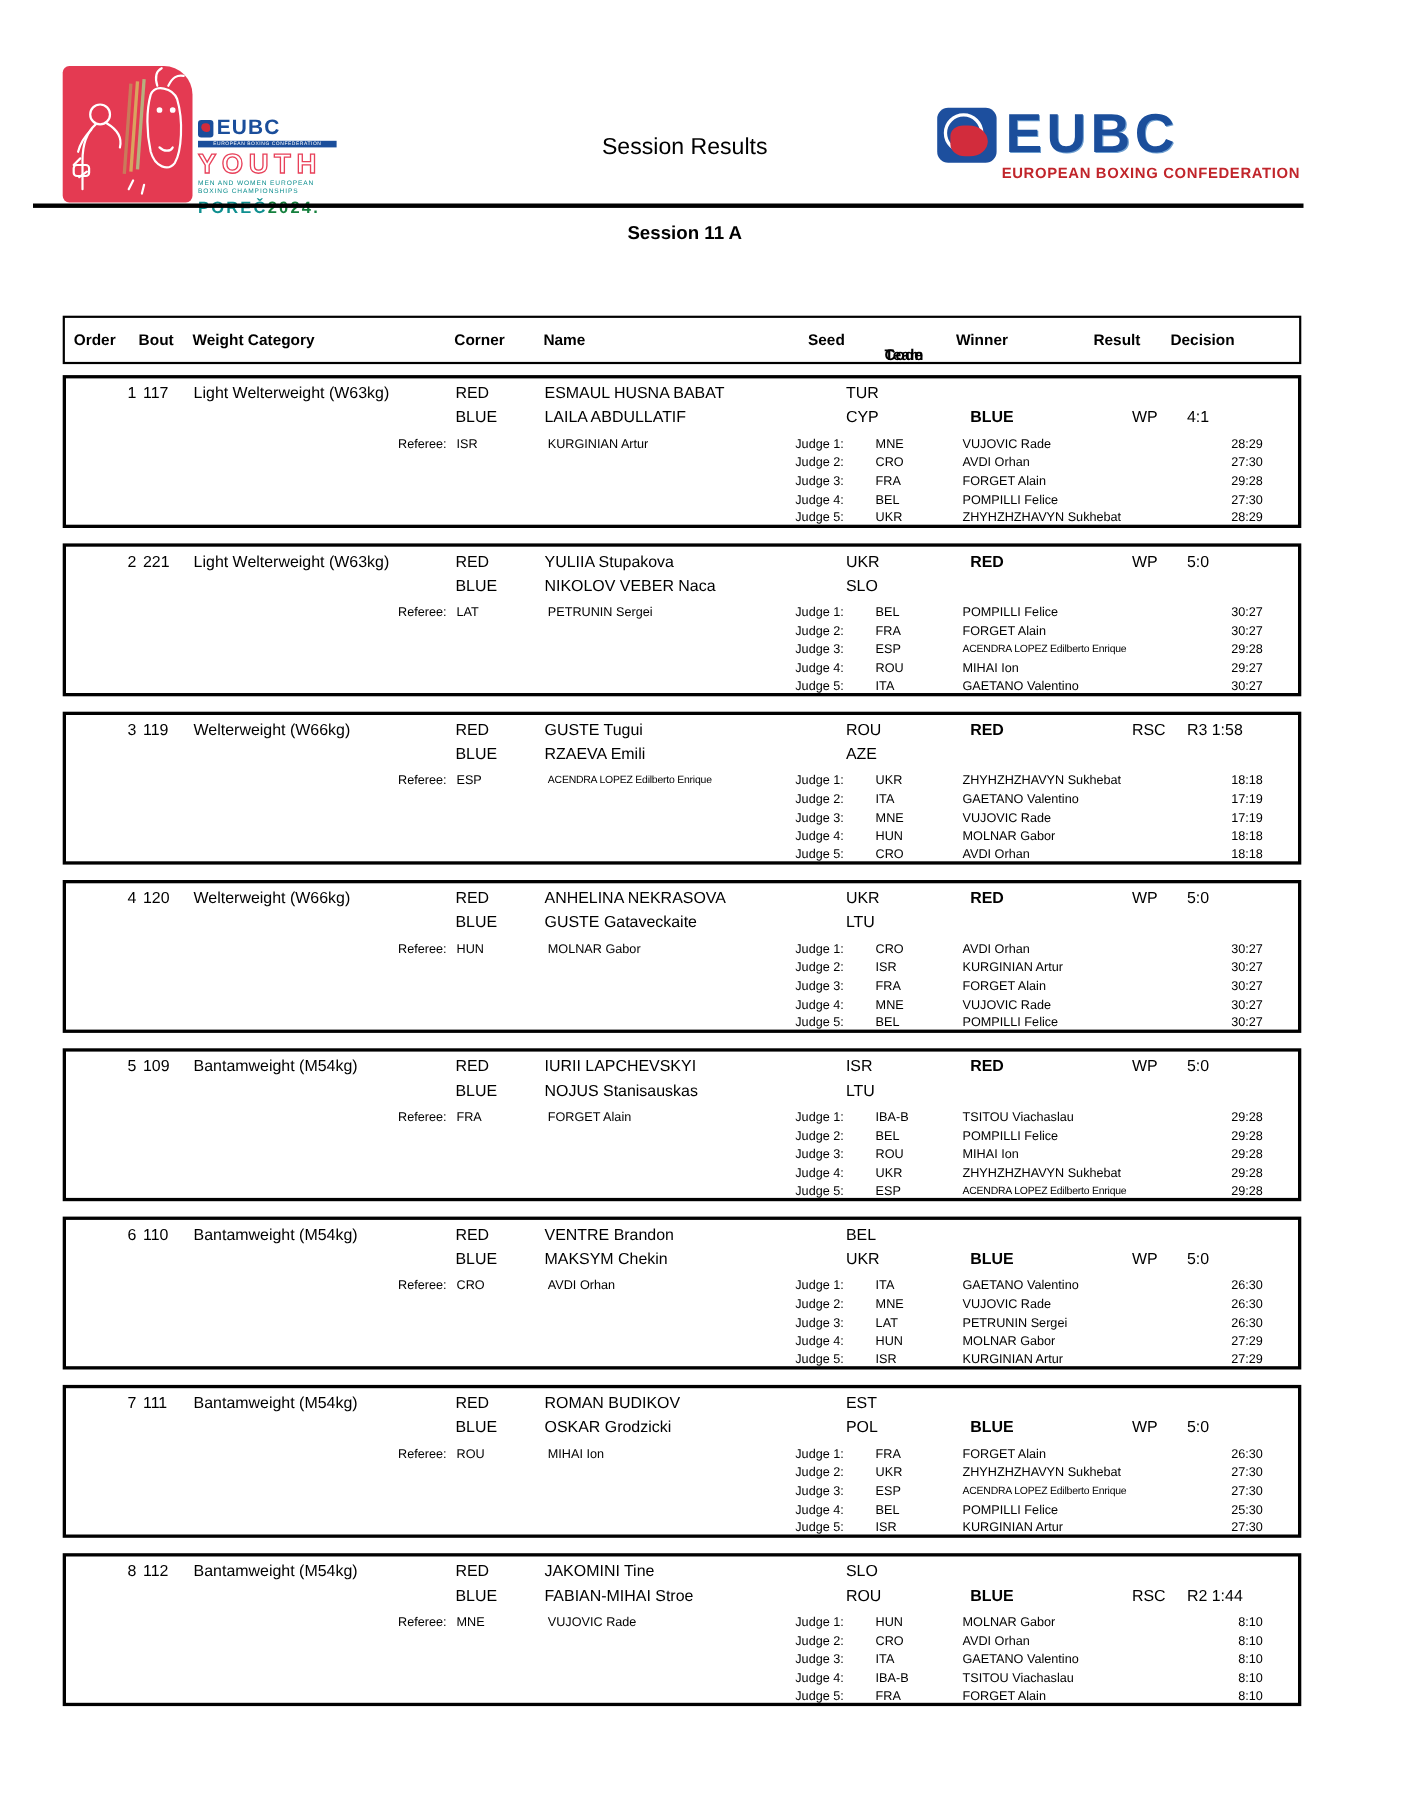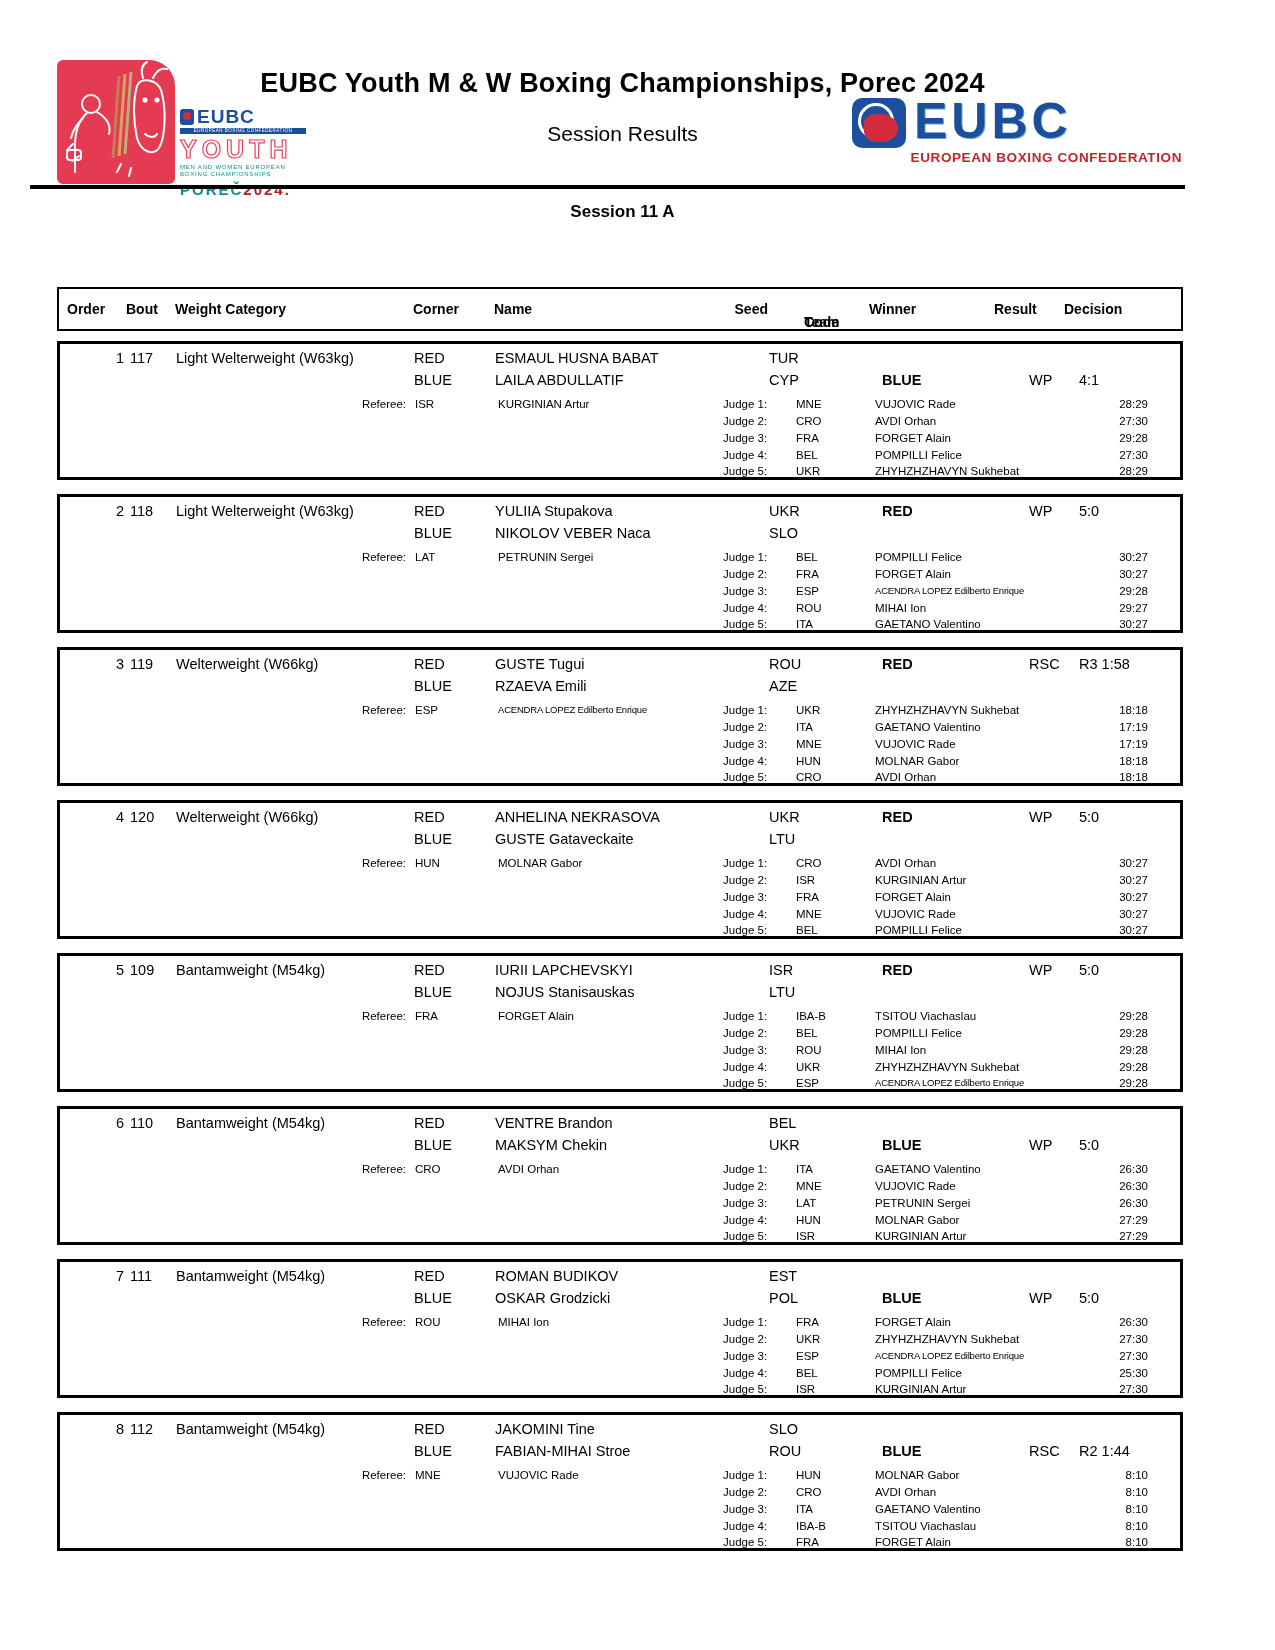--- a/index.html
+++ b/index.html
@@ -20,21 +20,21 @@
   .llt-glove { width:14px; height:16px; background:#1b4e9b; border-radius:3px; position:relative; }
   .llt-glove::after { content:""; position:absolute; left:3px; top:3px; width:8px; height:8px;
     background:#d22c3c; border-radius:50% 50% 40% 60%; }
   .llt-eubc { font-size:19px; font-weight:800; color:#1b4e9b; letter-spacing:1px; }
   .llt-banner { width:126px; height:6px; background:#1b4e9b; color:#fff; font-size:4.5px;
     line-height:6px; text-align:center; overflow:hidden; letter-spacing:0.5px; }
   .llt-youth { font-size:25px; font-weight:800; letter-spacing:5px; color:#737373;
     -webkit-text-stroke:1.2px #e8415a; -webkit-text-fill-color:#fff; margin-top:1px; }
   .llt-small { font-size:6px; color:#0f8f8f; letter-spacing:0.8px; line-height:7px; }
   .llt-porec { margin-top:3px; font-size:15px; font-weight:800; letter-spacing:2px; color:#0f8f8f; }
-  .llt-porec .yr { color:#b91c1c; }
+  .llt-porec .yr { color:#15803d; }
 
   .logo-right { position:absolute; left:852px; top:98px; width:330px; }
   .lr-row { display:flex; align-items:flex-start; gap:8px; }
   .lr-glove { width:54px; height:50px; background:#1d4f9e; border-radius:10px; position:relative; flex:0 0 auto; }
   .lr-glove::before { content:""; position:absolute; left:6px; top:5px; width:30px; height:30px;
     border:3px solid #fff; border-radius:50%; }
   .lr-glove::after { content:""; position:absolute; left:12px; top:16px; width:34px; height:28px;
     background:#d22c3c; border-radius:40% 60% 55% 45%; }
   .lr-eubc { font-size:50px; font-weight:800; color:#1b4e9b; letter-spacing:4px; line-height:46px;
     text-shadow:1px 1px 0 #6f9fd0; }
@@ -114,21 +114,20 @@
       <span class="llt-glove"></span>
       <span class="llt-eubc">EUBC</span>
     </div>
     <div class="llt-banner">EUROPEAN BOXING CONFEDERATION</div>
     <div class="llt-youth">YOUTH</div>
     <div class="llt-small">MEN AND WOMEN EUROPEAN</div>
     <div class="llt-small">BOXING CHAMPIONSHIPS</div>
     <div class="llt-porec"><span>POREČ</span><span class="yr">2024.</span></div>
   </div>
 
-  <div class="title">EUBC Youth M &amp; W Boxing Championships, Porec 2024</div>
   <div class="subtitle">Session Results</div>
 
   <div class="logo-right">
     <div class="lr-row">
       <span class="lr-glove"></span>
       <span class="lr-eubc">EUBC</span>
     </div>
     <div class="lr-tagline">EUROPEAN BOXING CONFEDERATION</div>
   </div>
 
@@ -201,21 +200,21 @@
         <span class="c-jlabel">Judge 5:</span>
         <span class="c-jteam">UKR</span>
         <span class="c-jname jn">ZHYHZHZHAVYN Sukhebat</span>
         <span class="c-score">28:29</span>
       </div>
     </div>
 
     <div class="bout">
       <div class="brow row-red">
         <span class="c-order">2</span>
-        <span class="c-bout">118</span>
+        <span class="c-bout">221</span>
         <span class="c-weight">Light Welterweight (W63kg)</span>
         <span class="c-corner">RED</span>
         <span class="c-name">YULIIA Stupakova</span>
         <span class="c-team">UKR</span>
         <span class="c-winner">RED</span>
         <span class="c-result">WP</span>
         <span class="c-decision">5:0</span>
       </div>
       <div class="brow row-blue">
         <span class="c-corner">BLUE</span>

